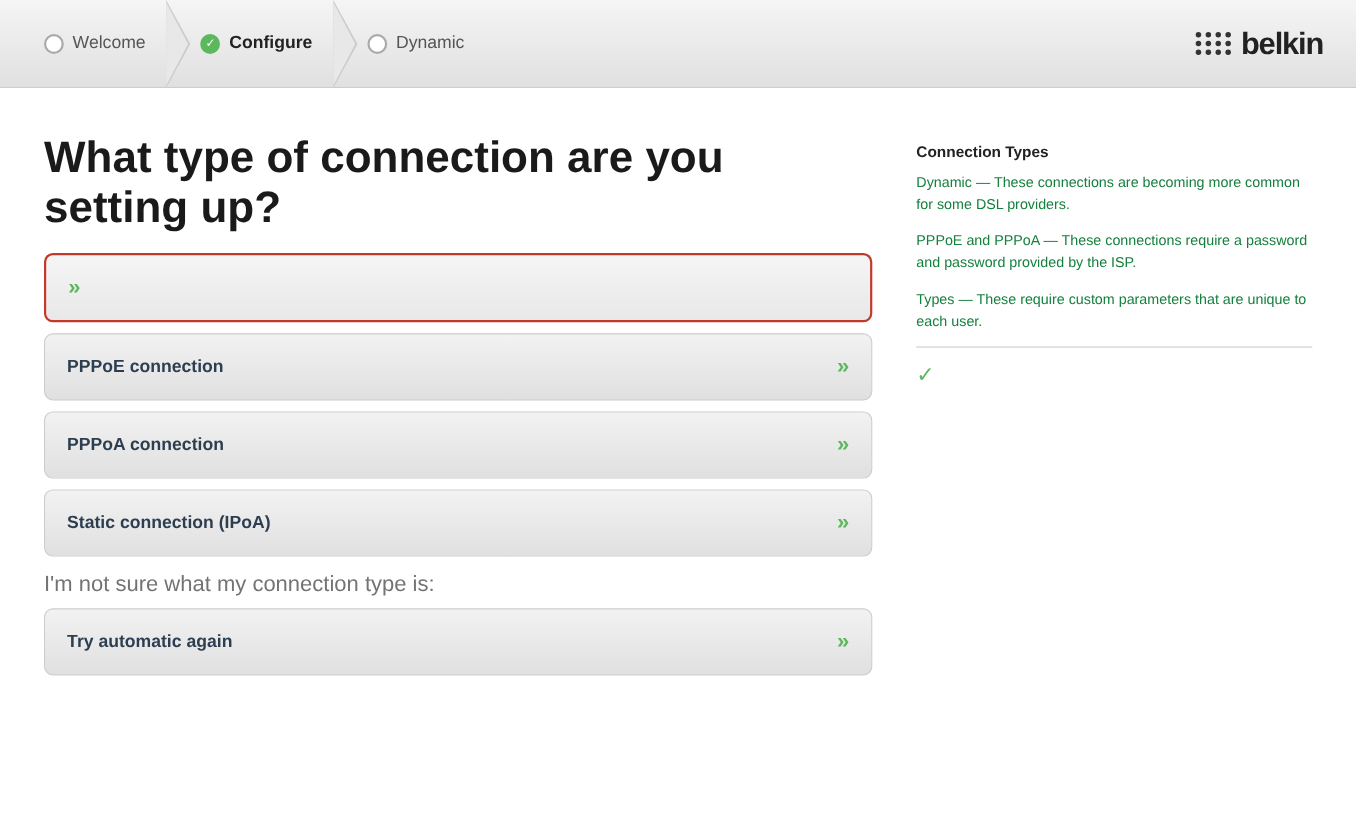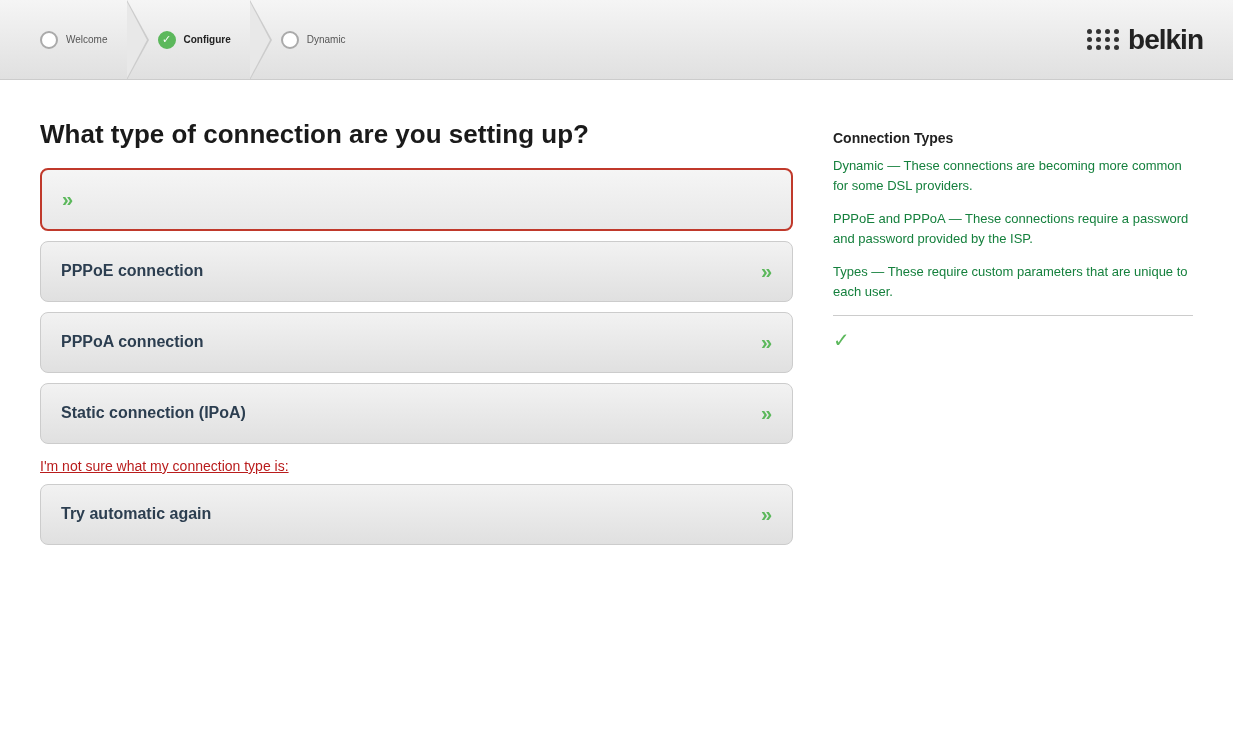--- a/index.html
+++ b/index.html
@@ -30,21 +30,21 @@
 
     .wizard-step {
       display: flex;
       align-items: center;
       gap: 8px;
       padding: 0 20px 0 10px;
       position: relative;
     }
 
     .wizard-step .step-label {
-      font-size: 10px;
+      font-size: 16px;
       color: #555;
     }
 
     .wizard-step.active .step-label {
       font-weight: bold;
       color: #222;
     }
 
     .step-circle {
       width: 18px;
@@ -123,21 +123,21 @@
       gap: 40px;
     }
 
     
     .left-panel {
       flex: 1;
       max-width: 790px;
     }
 
     .page-title {
-      font-size: 26px;
+      font-size: 40px;
       font-weight: bold;
       color: #1a1a1a;
       line-height: 1.15;
       margin-bottom: 18px;
     }
 
     .connection-label {
       font-size: 14px;
       color: #555;
       margin-bottom: 12px;
@@ -168,24 +168,23 @@
       color: #2c3e50;
     }
 
     .chevron-double {
       color: #5cb85c;
       font-size: 20px;
       font-weight: bold;
     }
 
     .not-sure-label {
-      font-size: 14px;
-      color: #b91c1c;
+      font-size: 20px;
+      color: #737373;
       margin: 14px 0 10px 0;
-      text-decoration: underline;
     }
 
     
     .right-panel {
       width: 360px;
       flex-shrink: 0;
       padding-top: 10px;
     }
 
     .info-title {

